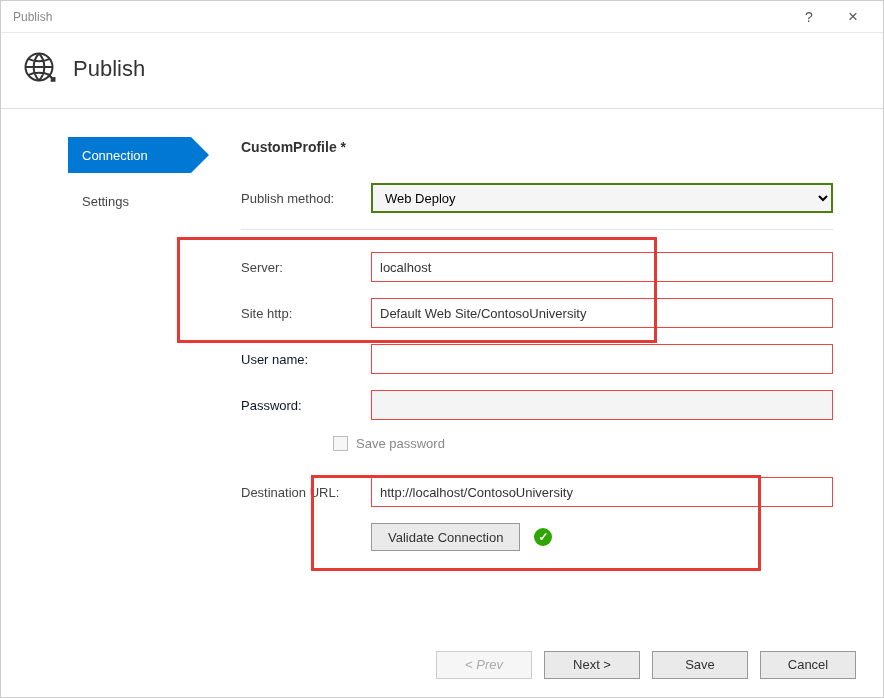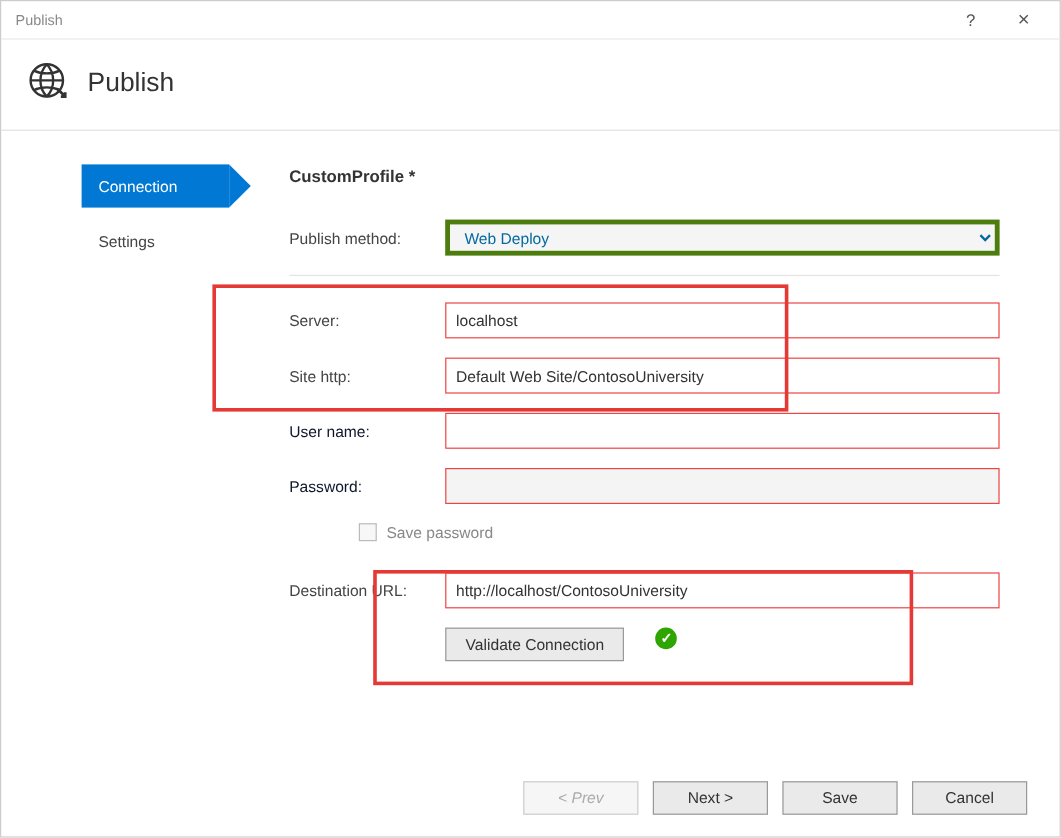--- a/index.html
+++ b/index.html
@@ -99,60 +99,61 @@
     .row-label {
       width: 130px;
       font-size: 13px;
       color: #444;
     }
     .row-label.muted { color: #0f172a; }
     .row-field { flex: 1; }
     select.row-input {
       width: 100%;
       height: 30px;
-      border: 4px solid #4d7c0f;
+      border: 2px solid #4d7c0f;
       background: #f5f5f5;
       padding: 0 8px;
       font-family: inherit;
       font-size: 13px;
-      color: #0369a1;
+      color: #000000;
     }
     input.row-input {
       width: 100%;
       height: 30px;
       border: 1px solid #ef4444;
       padding: 0 8px;
       font-family: inherit;
       font-size: 13px;
       color: #333;
       background: #fff;
     }
     input.row-input:disabled { background: #f4f4f4; }
     .hr {
       border: none;
       border-top: 1px solid #e3e3e3;
       margin: 6px 0 22px 0;
     }
     .checkbox-row {
       display: flex;
       align-items: center;
-      margin-left: 58px;
+      margin-left: 92px;
       margin-bottom: 26px;
       gap: 8px;
       color: #888;
     }
     .checkbox-box {
       width: 15px; height: 15px;
       border: 1px solid #bbb;
       background: #f7f7f7;
     }
     .validate-row {
       display: flex;
+      align-items: center;
       margin-left: 130px;
-      gap: 26px;
+      gap: 14px;
       margin-top: 14px;
     }
     .btn {
       height: 28px;
       padding: 0 16px;
       border: 1px solid #999;
       background: #eaeaea;
       font-family: inherit;
       font-size: 13px;
       color: #333;

